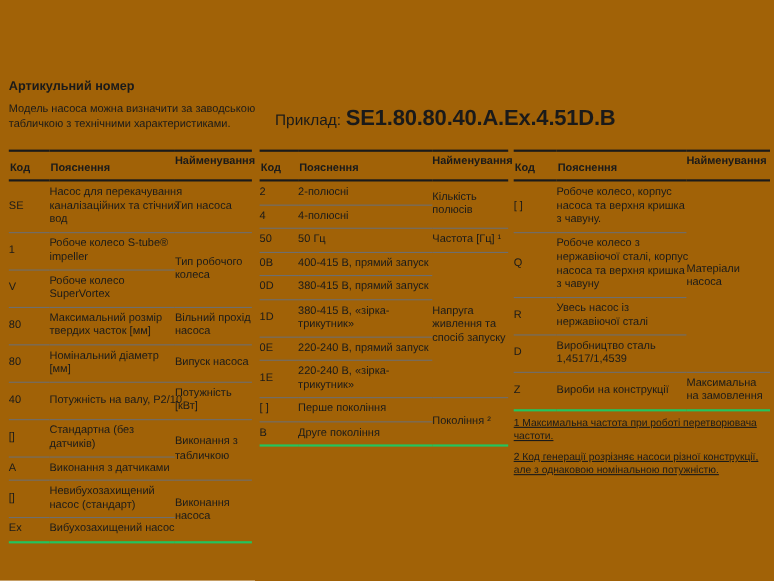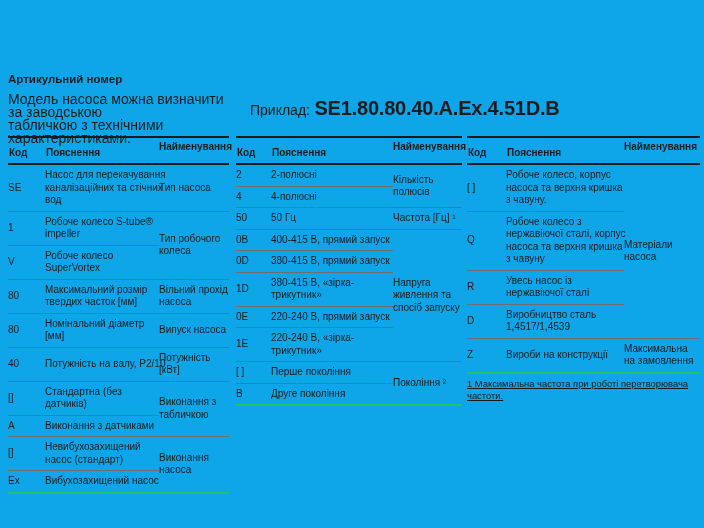--- a/index.html
+++ b/index.html
@@ -1,24 +1,24 @@
 <!DOCTYPE html>
 <html><head>
 <meta charset="utf-8">
 <style>
   html,body { margin:0; padding:0; background:#ffffff; }
   .page {
     position:relative; width:704px; height:528px; overflow:hidden;
-    background:#0ea5e9; color:#1a1a1a;
+    background:#a16207; color:#1a1a1a;
     font-family:"Liberation Sans", sans-serif;
   }
   
   .intro { position:absolute; left:8px; top:73px; width:228px; }
   .intro .title { font-size:11.5px; font-weight:bold; margin:0 0 8px 0; }
-  .intro .body { font-size:14px; line-height:13px; margin:0; white-space:pre-line; }
+  .intro .body { font-size:10px; line-height:13px; margin:0; white-space:pre-line; }
   
   .example { position:absolute; left:250px; top:97px; white-space:nowrap; }
   .example .lbl  { font-size:14px; }
   .example .code { font-size:20px; font-weight:bold; letter-spacing:-0.2px;margin-top:32px; }
   
   table.key {
     position:absolute; top:136px; border-collapse:collapse; table-layout:fixed;
     border-top:2px solid #1a1a1a; border-bottom:2px solid #22c55e;
   }
   #t1 { left:8px;   width:221px; }
@@ -243,15 +243,17 @@
         <td class="desc">Вироби на конструкції</td>
         <td class="name">Максимальна
 на замовлення</td>
       </tr>
     </tbody>
   </table>
 
   <div class="footnotes">
     <p>1 Максимальна частота при роботі перетворювача
 частоти.</p>
+    <p>2 Код генерації розрізняє насоси різної конструкції,
+але з однаковою номінальною потужністю.</p>
   </div>
 
 </div>
 
 </body></html>

